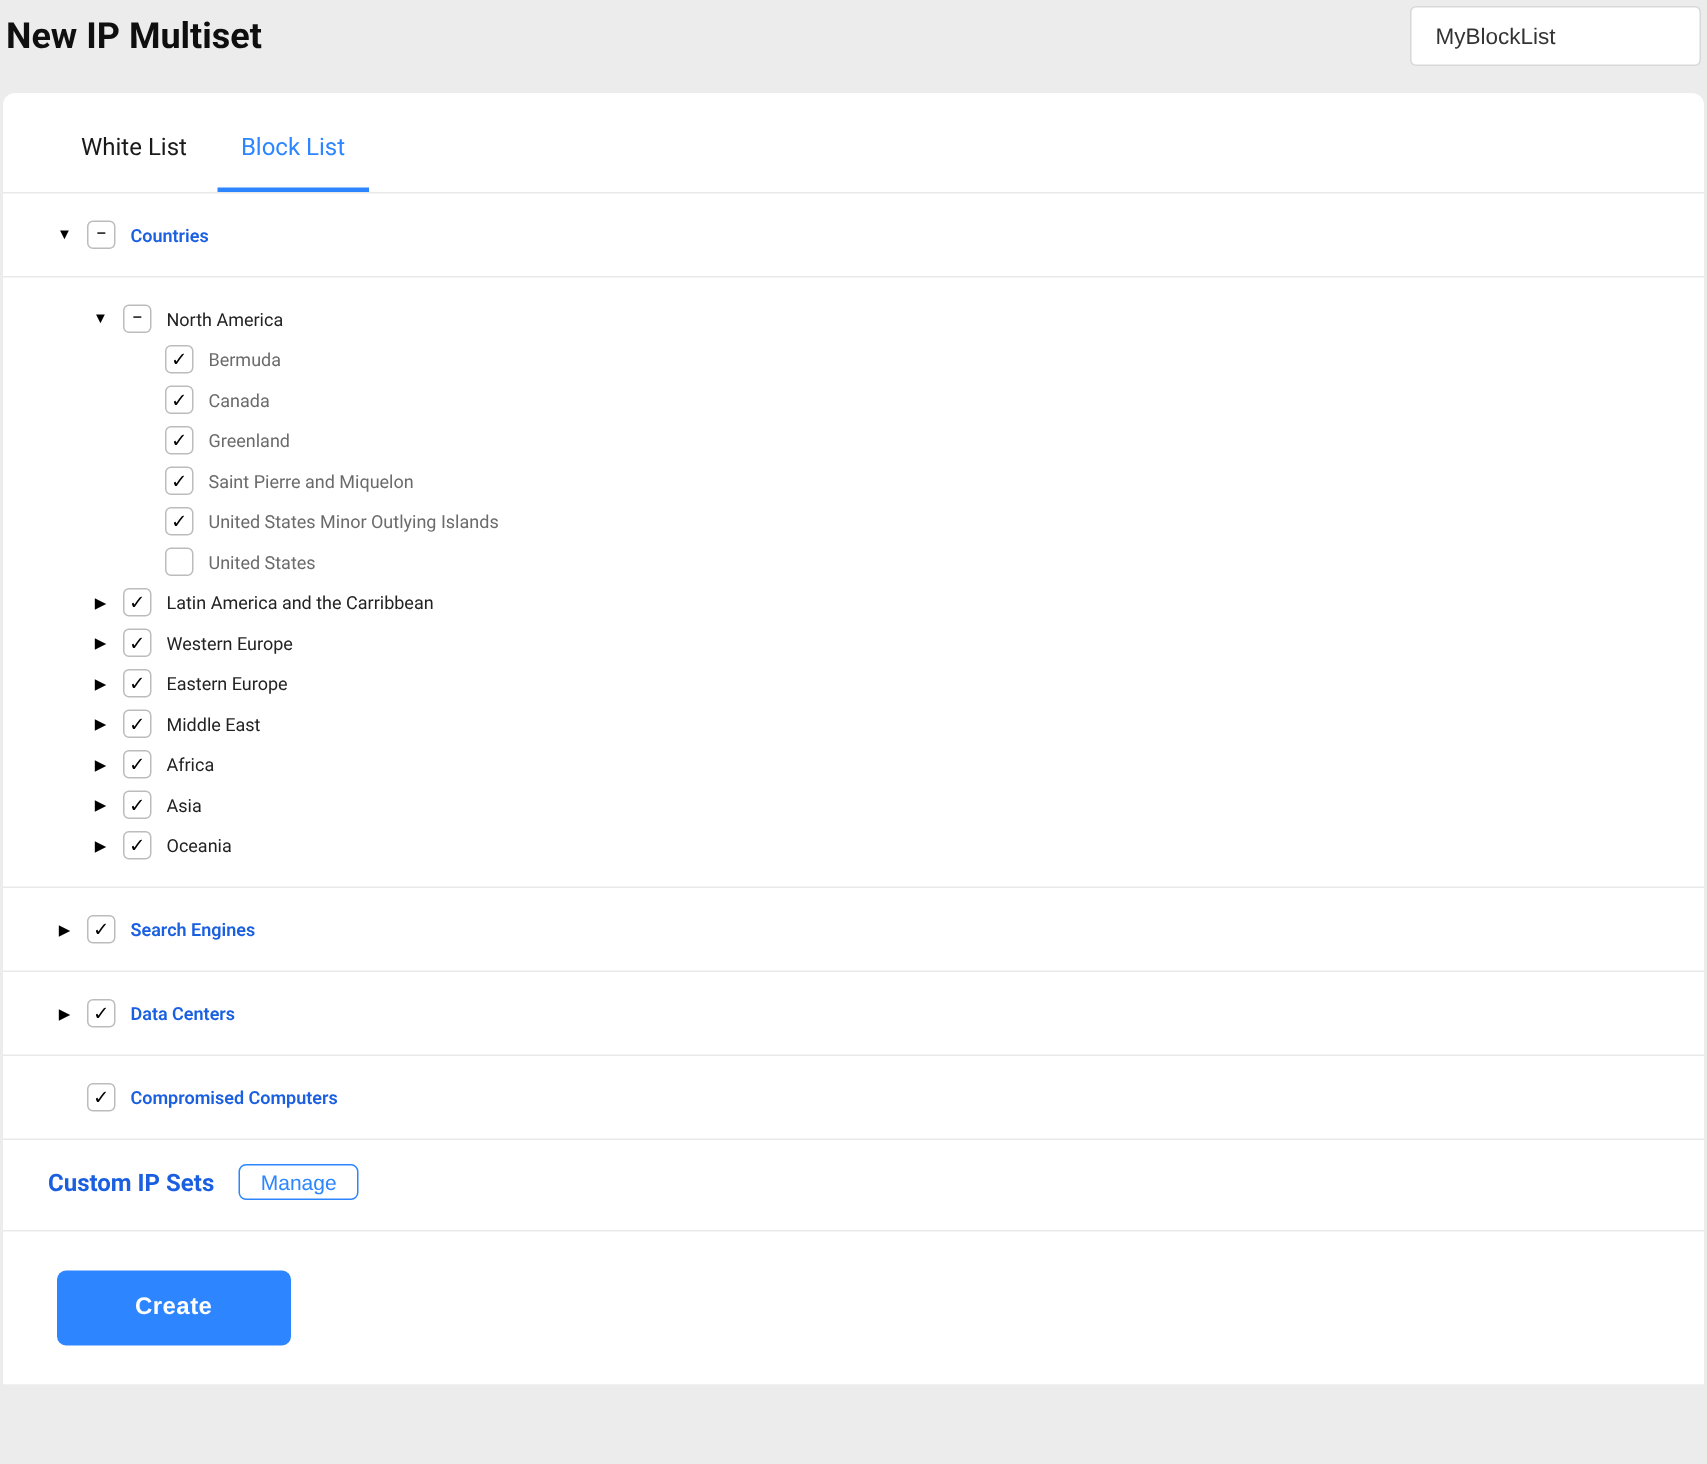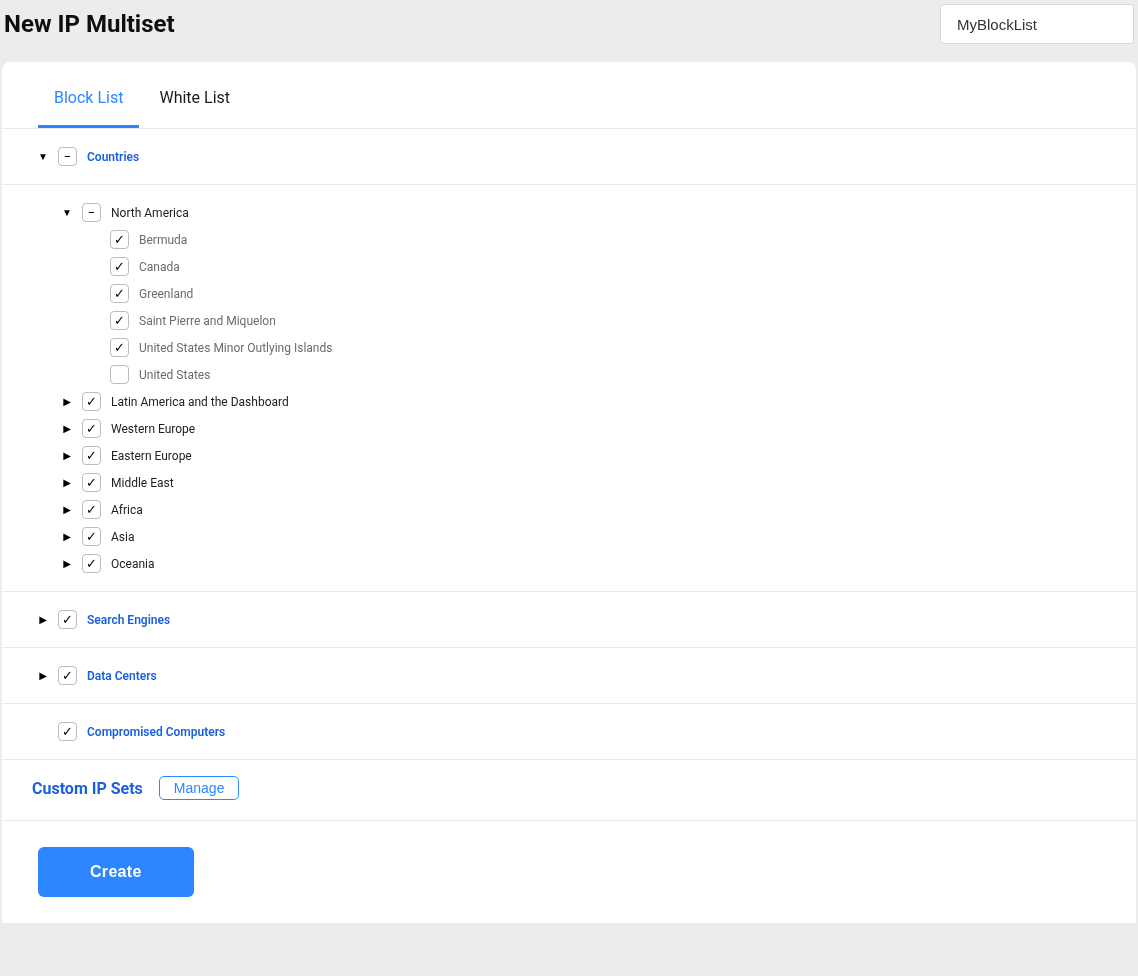--- a/index.html
+++ b/index.html
@@ -165,22 +165,22 @@
 <div class="header">
   <div class="title-row">
     <h1 class="page-title">New IP Multiset</h1>
     <input class="name-input" type="text" value="MyBlockList" style="">
   </div>
 </div>
 
 <div class="card">
 
   <div class="tabs">
+    <div class="tab">White List</div>
     <div class="tab active">Block List</div>
-    <div class="tab">White List</div>
   </div>
 
   <div class="section">
     <div class="row">
       <span class="caret">▼</span>
       <span class="chk">−</span>
       <span class="lbl link">Countries</span>
     </div>
   </div>
 
@@ -219,21 +219,21 @@
     </div>
     <div class="row indent2">
       <span class="caret spacer">▶</span>
       <span class="chk empty">✓</span>
       <span class="lbl muted">United States</span>
     </div>
 
     <div class="row indent1">
       <span class="caret">▶</span>
       <span class="chk">✓</span>
-      <span class="lbl">Latin America and the Dashboard</span>
+      <span class="lbl">Latin America and the Carribbean</span>
     </div>
     <div class="row indent1">
       <span class="caret">▶</span>
       <span class="chk">✓</span>
       <span class="lbl">Western Europe</span>
     </div>
     <div class="row indent1">
       <span class="caret">▶</span>
       <span class="chk">✓</span>
       <span class="lbl">Eastern Europe</span>

